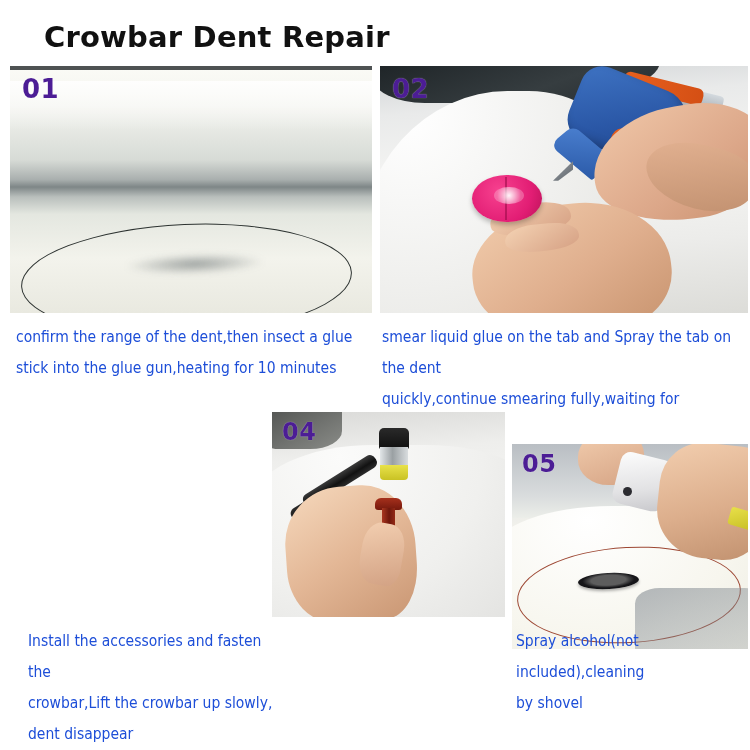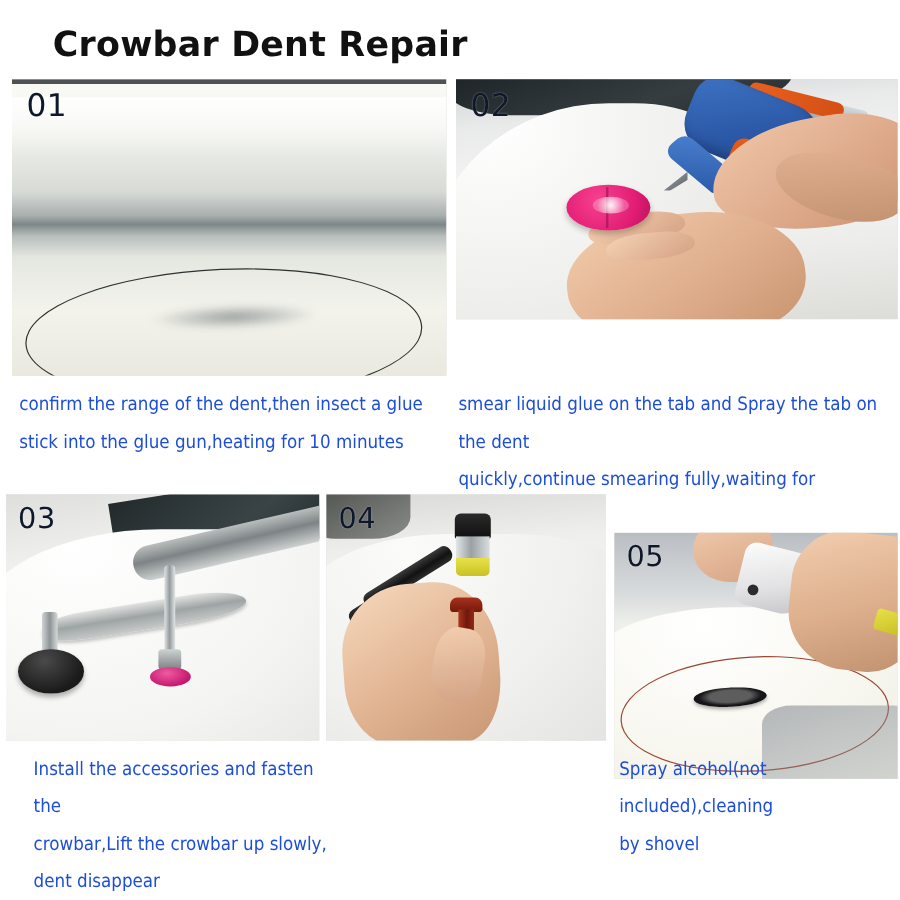--- a/index.html
+++ b/index.html
@@ -18,21 +18,21 @@
     letter-spacing:.2px;
     font-family:"DejaVu Sans", sans-serif;
   }
 
   
   .photo{
     position:absolute;overflow:hidden;background:#d8d8d4;
   }
   .badge{
     position:absolute;left:12px;top:8px;
-    font-size:26px;font-weight:normal;color:#0f172a;
+    font-size:26px;font-weight:bold;color:#4c1d95;
     font-family:"DejaVu Sans", sans-serif;
     letter-spacing:.5px;z-index:30;
     text-shadow:0 0 1px rgba(255,255,255,.6);
   }
   .badge.small{font-size:24px;left:10px;top:6px;}
 
   .cap{
     position:absolute;color:#1d4ed8;
     font-size:15.5px;line-height:31px;
     font-family:"DejaVu Sans Condensed","DejaVu Sans", sans-serif;
@@ -212,21 +212,21 @@
     <div class="p1bg"></div>
     <div class="p1topline"></div>
     <div class="p1sheen"></div>
     <div class="p1ellipse"></div>
     <div class="p1dent"></div>
     <div class="badge">01</div>
   </div>
   <div class="cap" style="left:16px;top:322px;width:360px;">confirm the range of the dent,then insect a glue
 stick into the glue gun,heating for 10 minutes</div>
 
-  <div class="photo" style="left:380px;top:66px;width:368px;height:200px;">
+  <div class="photo" style="left:380px;top:66px;width:368px;height:247px;">
     <div class="p2bg"></div>
     <div class="p2glass"></div>
     <div class="p2hood"></div>
     <div class="wire"></div>
     <div class="gun-stand"></div>
     <div class="gun-stick"></div>
     <div class="gun-top"></div>
     <div class="gun-body"></div>
     <div class="gun-trig"></div>
     <div class="gun-nose"></div>
@@ -236,33 +236,20 @@
     <div class="hand-b"></div>
     <div class="finger" style="left:30%;top:56%;width:22%;height:12%;transform:rotate(-8deg);"></div>
     <div class="finger" style="left:34%;top:64%;width:20%;height:11%;transform:rotate(-6deg);"></div>
     <div class="tab"></div>
     <div class="glue-blob"></div>
     <div class="badge">02</div>
   </div>
   <div class="cap" style="left:382px;top:322px;width:368px;">smear liquid glue on the tab and Spray the tab on the dent
 quickly,continue smearing fully,waiting for 10miinutes</div>
 
-  <div class="photo" style="left:5px;top:412px;width:261px;height:205px;">
-    <div class="p3bg"></div>
-    <div class="p3glass"></div>
-    <div class="p3hood"></div>
-    <div class="p3trim"></div>
-    <div class="bar"></div>
-    <div class="bolt" style="left:11.5%;top:48%;"></div>
-    <div class="foot-blk"></div>
-    <div class="post"></div>
-    <div class="nut"></div>
-    <div class="foot-pink"></div>
-    <div class="badge small">03</div>
-  </div>
   <div class="cap" style="left:28px;top:626px;width:255px;">Install the accessories and fasten the
 crowbar,Lift the crowbar up slowly,
 dent disappear</div>
 
   <div class="photo" style="left:272px;top:412px;width:233px;height:205px;">
     <div class="p4bg"></div>
     <div class="p4dark"></div>
     <div class="p4panel"></div>
     <div class="h-handle"></div>
     <div class="h-grip"></div>

